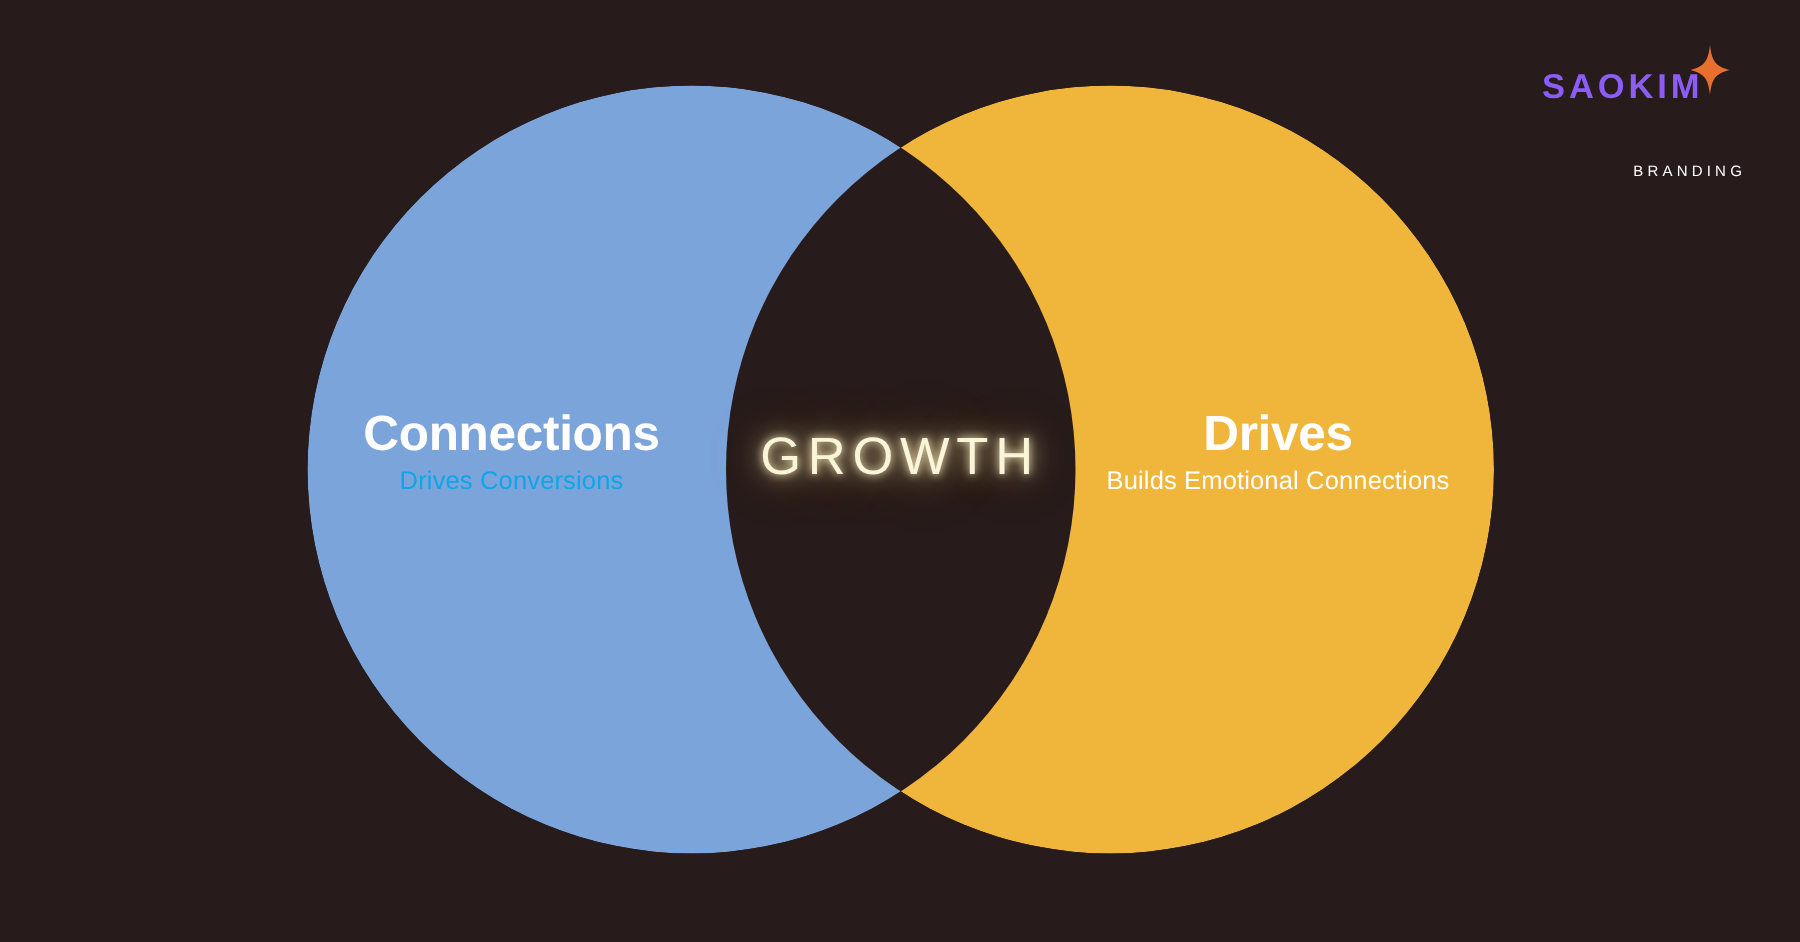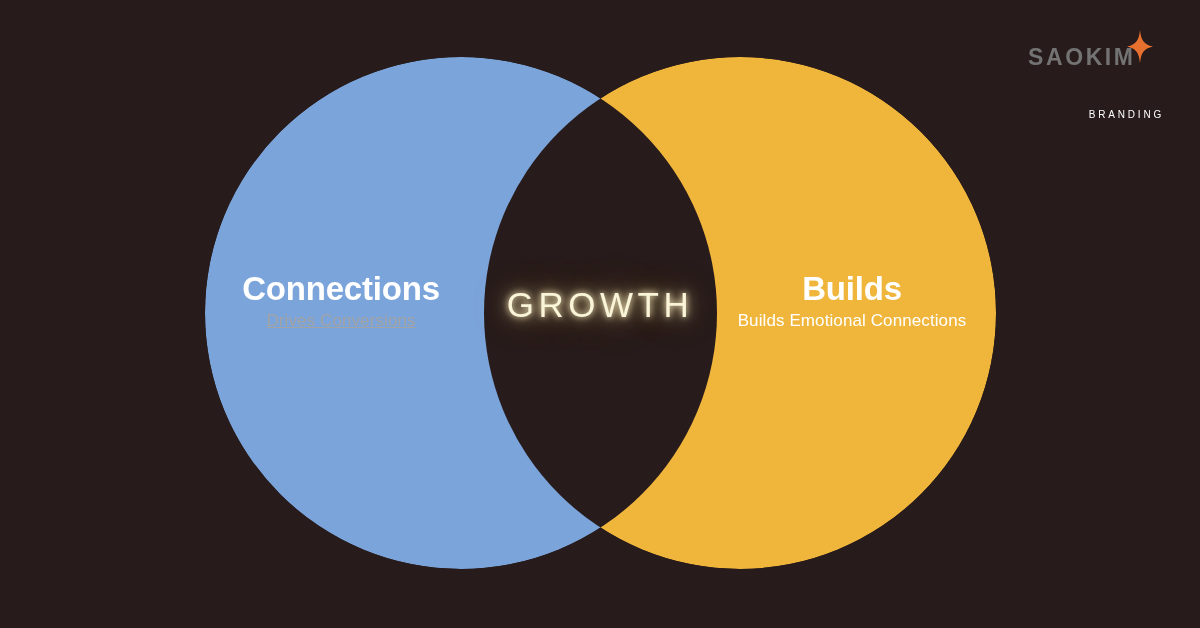--- a/index.html
+++ b/index.html
@@ -164,33 +164,33 @@
       </defs>
 
       <circle id="circle-performance" cx="461" cy="313" r="256" fill="#7BA4DB" mask="url(#mask-left)"></circle>
 
       <circle id="circle-brand" cx="740" cy="313" r="256" fill="#F0B63C" mask="url(#mask-right)"></circle>
     </svg>
   </div>
 
   <div class="label-group" id="performance-label-group">
     <div class="label-title" style="color: rgb(255, 255, 255);">Connections</div>
-    <div class="label-sub" style="color: #a3a3a3; text-decoration: underline;">Drives Conversions</div>
+    <div class="label-sub" style="color: #0ea5e9;">Drives Conversions</div>
   </div>
 
   <div id="growth-label-group">
     <span id="growth-label" style="color: rgb(250, 244, 216); text-align: right;">GROWTH</span>
   </div>
 
   <div class="label-group" id="brand-label-group">
-    <div class="label-title" style="color: rgb(255, 255, 255);">Builds</div>
+    <div class="label-title" style="color: rgb(255, 255, 255);">Drives</div>
     <div class="label-sub" style="color: rgb(255, 255, 255);">Builds Emotional Connections</div>
   </div>
 
   <div id="brand-logo">
-    <div id="logo-wordmark" style="color: #737373; text-align: right;">SAOKIM</div>
+    <div id="logo-wordmark" style="color: #8b5cf6; text-align: right;">SAOKIM</div>
     <div id="logo-tagline" style="color: rgb(255, 255, 255);">BRANDING</div>
     <svg id="logo-star-icon" viewBox="0 0 40 40">
       <path d="M20 2 C21.2 12.6 23.6 16.2 33 18.6 C23.6 21 21.2 24.6 20 35.2 C18.8 24.6 16.4 21 7 18.6 C16.4 16.2 18.8 12.6 20 2 Z" fill="#E8702E"></path>
     </svg>
   </div>
 
 </div>
 
 </body></html>

